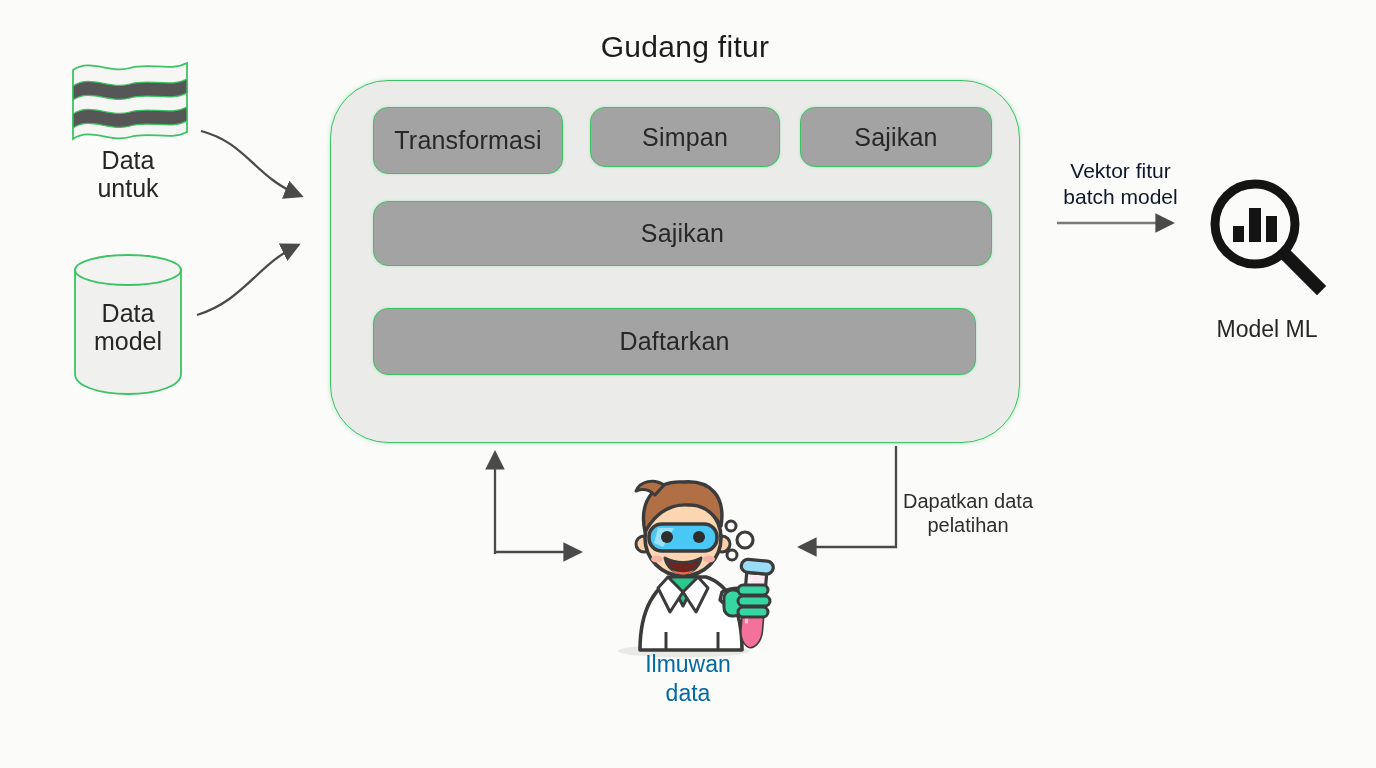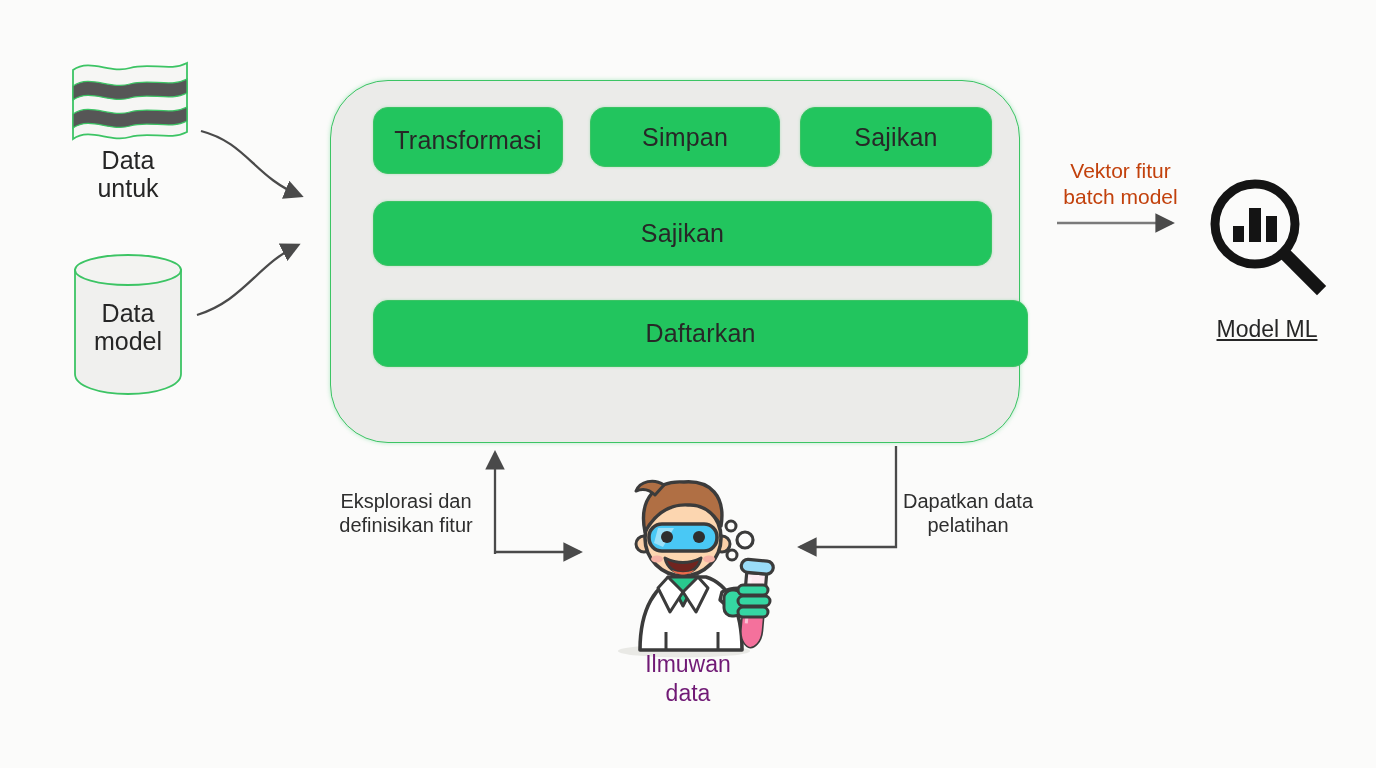--- a/index.html
+++ b/index.html
@@ -20,52 +20,52 @@
   }
 
   .store-box {
     left: 330px; top: 80px; width: 690px; height: 363px;
     background: #ebebe9;
     border: 1.6px solid #3cc464;
     border-radius: 58px;
     box-shadow: 0 0 4px rgba(96, 214, 138, 0.45);
   }
   .inner-box {
-    background: #22c55e;
+    background: #a3a3a3;
     border: 1.5px solid #3cc464;
     border-radius: 15px;
     box-shadow: 0 0 3px rgba(96, 214, 138, 0.4);
     display: flex; align-items: center; justify-content: center;
     font-size: 25px; color: #272727; letter-spacing: 0.2px;
   }
   .box-transform { left: 373px; top: 107px; width: 190px; height: 67px; }
   .box-store     { left: 590px; top: 107px; width: 190px; height: 60px; }
   .box-serve     { left: 800px; top: 107px; width: 192px; height: 60px; }
   .box-monitor   { left: 373px; top: 201px; width: 619px; height: 65px; }
-  .box-register  { left: 373px; top: 300px; width: 655px; height: 67px; }
+  .box-register  { left: 373px; top: 308px; width: 603px; height: 67px; }
 
   .label {
     text-align: center; font-size: 25px; color: #262626; line-height: 28px;
   }
   .stream-label { left: 58px;  top: 146px; width: 140px; }
   .batch-label  { left: 72px;  top: 299px; width: 112px; }
 
   .side-note {
-    text-align: center; font-size: 21px; line-height: 26px; color: #c2410c;
+    text-align: center; font-size: 21px; line-height: 26px; color: #0f172a;
   }
   .vector-note { left: 1048px; top: 158px; width: 145px; }
-  .model-label { left: 1197px; top: 316px; width: 140px; text-align: center; font-size: 23px; color: #262626; text-decoration: underline; }
+  .model-label { left: 1197px; top: 316px; width: 140px; text-align: center; font-size: 23px; color: #262626; }
 
   .loop-note {
     text-align: center; font-size: 20px; line-height: 24px; color: #2e2e2e;
   }
   .explore-note  { left: 318px; top: 489px; width: 176px; }
   .training-note { left: 888px; top: 489px; width: 160px; }
 
-  .scientist-label { left: 612px; top: 650px; width: 152px; text-align: center; font-size: 23px; line-height: 29px; color: #701a75; }
+  .scientist-label { left: 612px; top: 650px; width: 152px; text-align: center; font-size: 23px; line-height: 29px; color: #0369a1; }
 
   svg.layer { left: 0; top: 0; width: 1376px; height: 768px; pointer-events: none; }
   svg.flag      { left: 68px;  top: 52px;  width: 124px; height: 96px; }
   svg.cylinder  { left: 72px;  top: 250px; width: 112px; height: 146px; }
   svg.magnifier { left: 1205px; top: 176px; width: 128px; height: 128px; }
   svg.scientist { left: 612px; top: 474px; width: 176px; height: 184px; }
 </style>
 </head>
 <body>
 
@@ -78,20 +78,21 @@
       </marker>
     </defs>
     <path d="M201,131 C247,143 254,177 301,196" fill="none" stroke="#4a4a4a" stroke-width="2.3" marker-end="url(#ah)"></path>
     <path d="M197,315 C243,301 257,265 298,245" fill="none" stroke="#4a4a4a" stroke-width="2.3" marker-end="url(#ah)"></path>
     <path d="M1057,223 L1172,223" fill="none" stroke="#7a7a7a" stroke-width="2.3" marker-end="url(#ah)"></path>
     <path d="M495,554 L495,453" fill="none" stroke="#4a4a4a" stroke-width="2.3" marker-end="url(#ah)"></path>
     <path d="M496,552 L580,552" fill="none" stroke="#4a4a4a" stroke-width="2.3" marker-end="url(#ah)"></path>
     <path d="M896,446 L896,547 L800,547" fill="none" stroke="#4a4a4a" stroke-width="2.3" stroke-linejoin="miter" marker-end="url(#ah)"></path>
   </svg>
 
+  <div class="abs title">Gudang fitur</div>
 
   <div class="abs store-box"></div>
   <div class="abs inner-box box-transform">
     <span>Transformasi</span>
   </div>
   <div class="abs inner-box box-store">
     <span>Simpan</span>
   </div>
   <div class="abs inner-box box-serve">
     <span>Sajikan</span>
@@ -129,24 +130,20 @@
 
   <svg class="abs magnifier" viewBox="0 0 128 128">
     <circle cx="50" cy="48" r="40" fill="none" stroke="#141414" stroke-width="9"></circle>
     <rect x="28" y="50" width="11" height="16" fill="#141414"></rect>
     <rect x="44" y="32" width="12" height="34" fill="#141414"></rect>
     <rect x="61" y="40" width="11" height="26" fill="#141414"></rect>
     <line x1="80" y1="78" x2="112" y2="110" stroke="#141414" stroke-width="13" stroke-linecap="square"></line>
   </svg>
   <div class="abs model-label">Model ML</div>
 
-  <div class="abs loop-note explore-note">
-    <div>Eksplorasi dan</div>
-    <div>definisikan fitur</div>
-  </div>
   <div class="abs loop-note training-note">
     <div>Dapatkan data</div>
     <div>pelatihan</div>
   </div>
 
   <svg class="abs scientist" viewBox="0 0 176 184">
     <ellipse cx="72" cy="177" rx="66" ry="6.5" fill="#e9e9e5"></ellipse>
 
     <circle cx="119" cy="52" r="5" fill="#fdfdfc" stroke="#3b3b3b" stroke-width="3"></circle>
     <circle cx="133" cy="66" r="8" fill="#fdfdfc" stroke="#3b3b3b" stroke-width="3.2"></circle>

